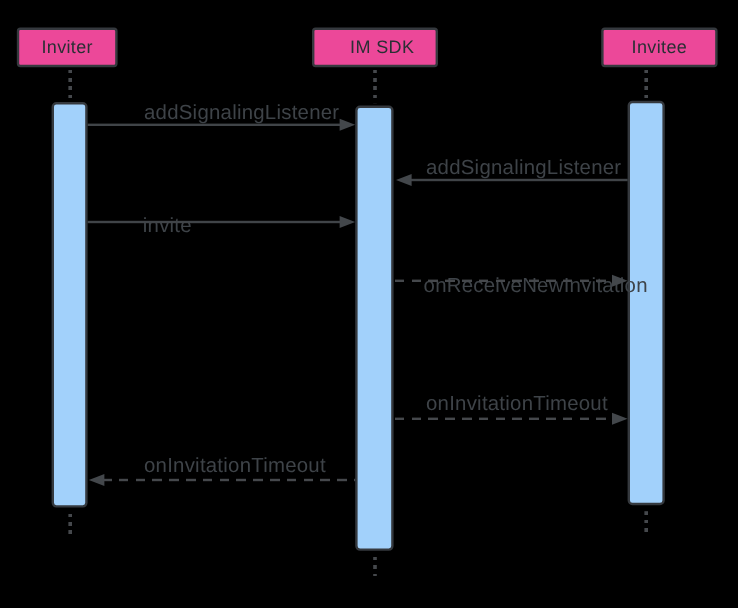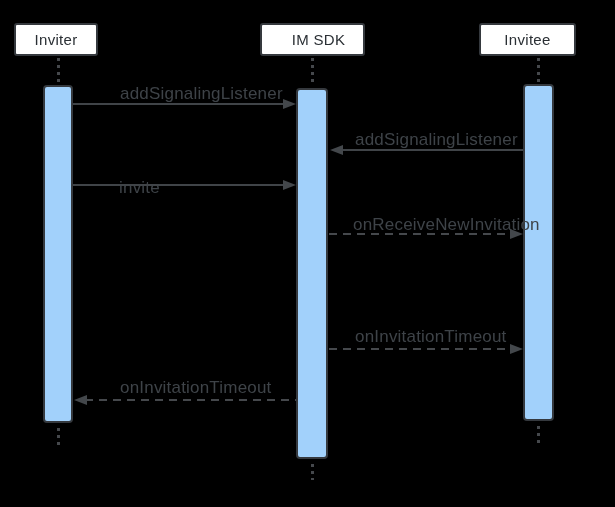--- a/index.html
+++ b/index.html
@@ -11,21 +11,21 @@
     position: relative;
     width: 615px;
     height: 507px;
     background: #000000;
     overflow: hidden;
     font-family: "Liberation Sans", "DejaVu Sans", sans-serif;
   }
   .actor-box {
     position: absolute;
     box-sizing: border-box;
-    background: #ffffff;
+    background: #ec4899;
     border: 2px solid #35393e;
     border-radius: 3px;
     display: flex;
     align-items: center;
     justify-content: center;
   }
   .actor-label {
     font-size: 15px;
     color: #2a2f34;
     letter-spacing: 0.3px;
@@ -86,21 +86,21 @@
   <div class="actor">
     <div class="actor-box" style="left: 260px; top: 23px; width: 105px; height: 33px; padding-left: 12px;">
       <span class="actor-label">IM SDK</span>
     </div>
     <div class="lifeline lifeline-top" style="left: 310.5px; top: 58px; height: 28px;"></div>
     <div class="activation-bar" style="left: 296px; top: 88px; width: 32px; height: 371px;"></div>
     <div class="lifeline lifeline-bottom" style="left: 310.5px; top: 464px; height: 16px;"></div>
   </div>
 
   <div class="actor">
-    <div class="actor-box" style="left: 479px; top: 23px; width: 97px; height: 33px; text-align: center;">
+    <div class="actor-box" style="left: 501px; top: 23px; width: 97px; height: 33px; text-align: center;">
       <span class="actor-label">Invitee</span>
     </div>
     <div class="lifeline lifeline-top" style="left: 537px; top: 58px; height: 24px;"></div>
     <div class="activation-bar" style="left: 523px; top: 84px; width: 31px; height: 337px;"></div>
     <div class="lifeline lifeline-bottom" style="left: 537px; top: 426px; height: 20px;"></div>
   </div>
 </div>
   <div id="messages-layer">
   <div class="message solid">
     <span class="message-label" style="left: 120px; top: 84px;">addSignalingListener</span>
@@ -114,21 +114,21 @@
     <div class="arrowhead left" style="top: 144.5px; left: 330px;"></div>
   </div>
 
   <div class="message solid">
     <span class="message-label" style="left: 119px; top: 166px; margin-top: 12px;">invite</span>
     <div class="message-line" style="top: 183.75px; left: 73px; width: 212px;"></div>
     <div class="arrowhead right" style="top: 179.5px; left: 283px;"></div>
   </div>
 
   <div class="message dashed">
-    <span class="message-label" style="left: 353px; top: 215px;">onReceiveNewInvitation</span>
+    <span class="message-label" style="left: 353px; top: 228px;">onReceiveNewInvitation</span>
     <div class="message-line" style="top: 232.75px; left: 329px; width: 183px;"></div>
     <div class="arrowhead right" style="top: 228.5px; left: 510px;"></div>
   </div>
 
   <div class="message dashed">
     <span class="message-label" style="left: 355px; top: 327px;">onInvitationTimeout</span>
     <div class="message-line" style="top: 347.75px; left: 329px; width: 183px;"></div>
     <div class="arrowhead right" style="top: 343.5px; left: 510px;"></div>
   </div>
 

